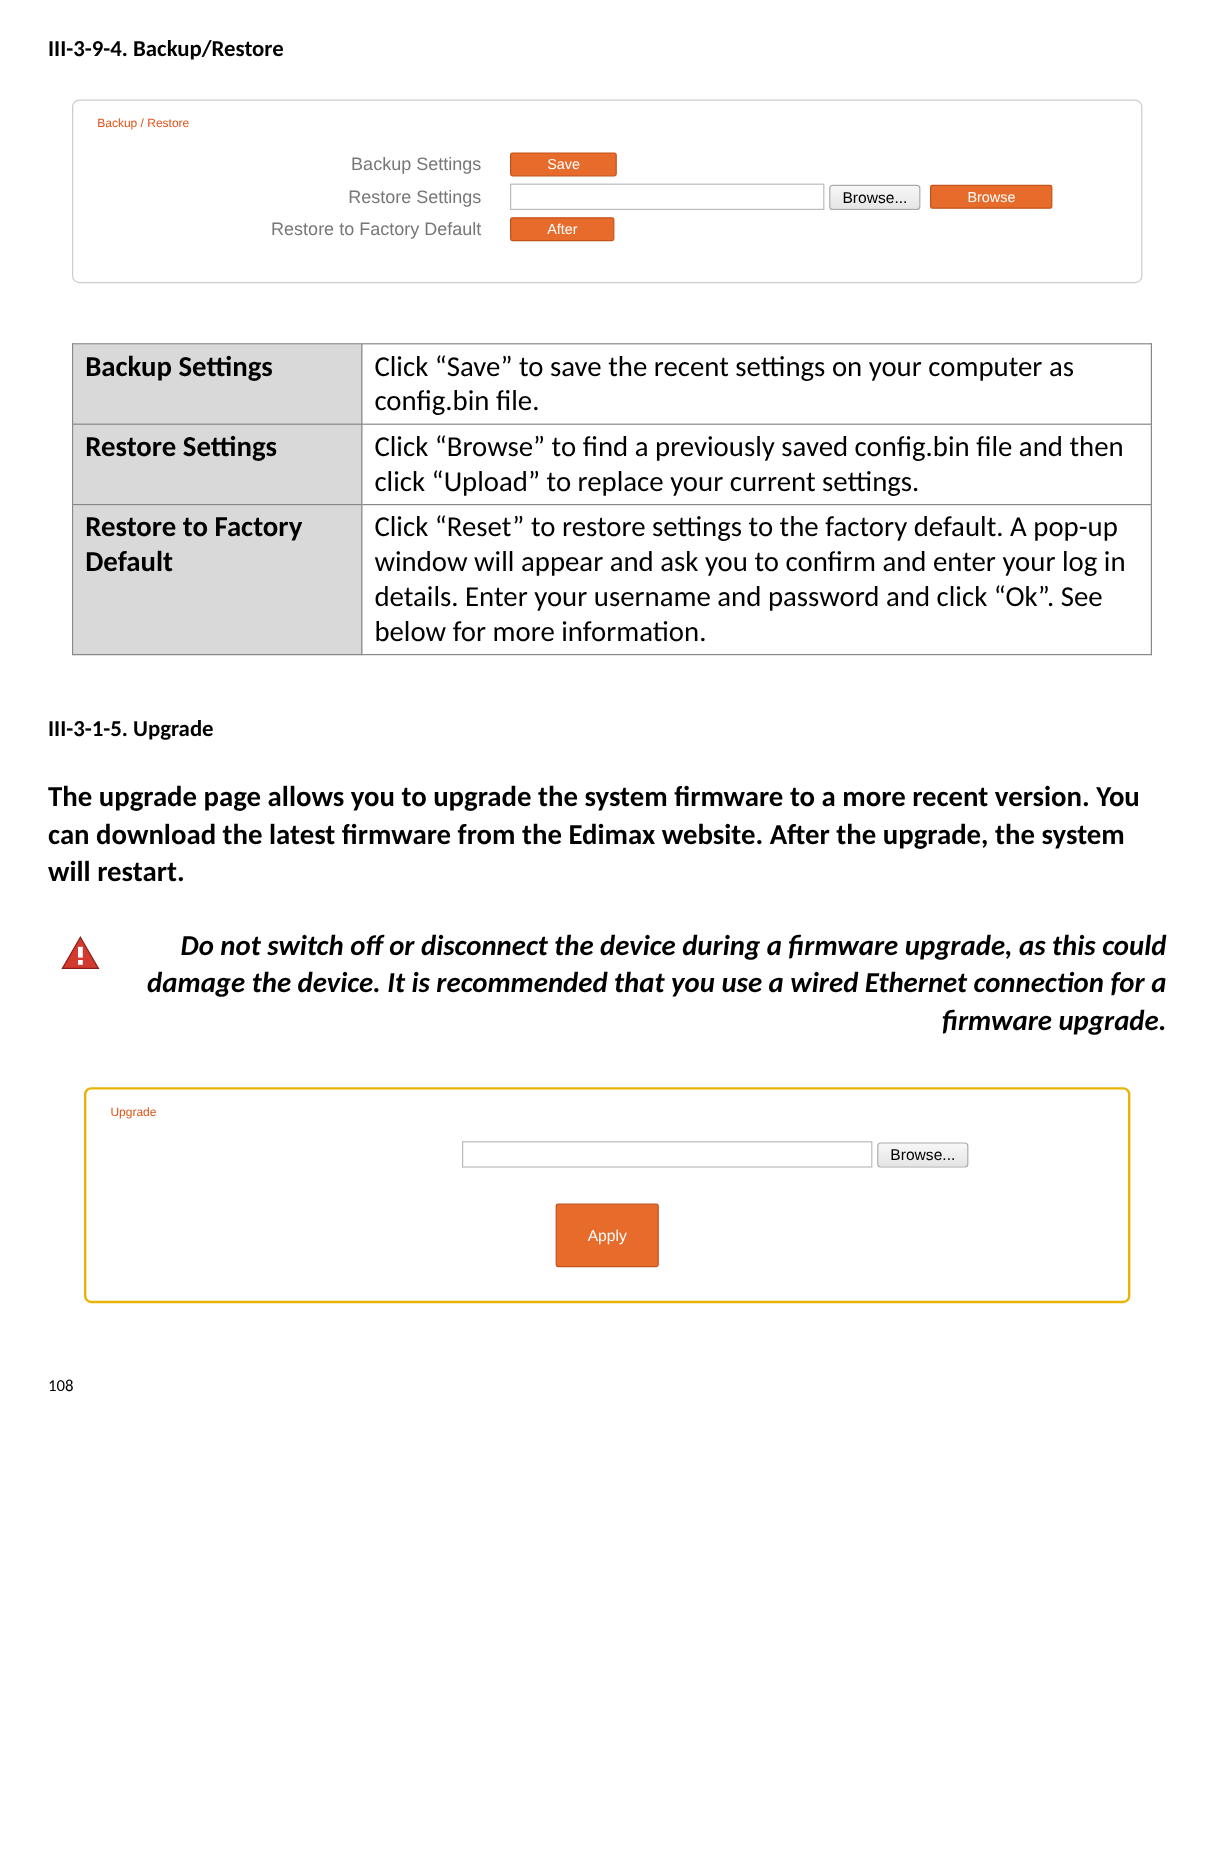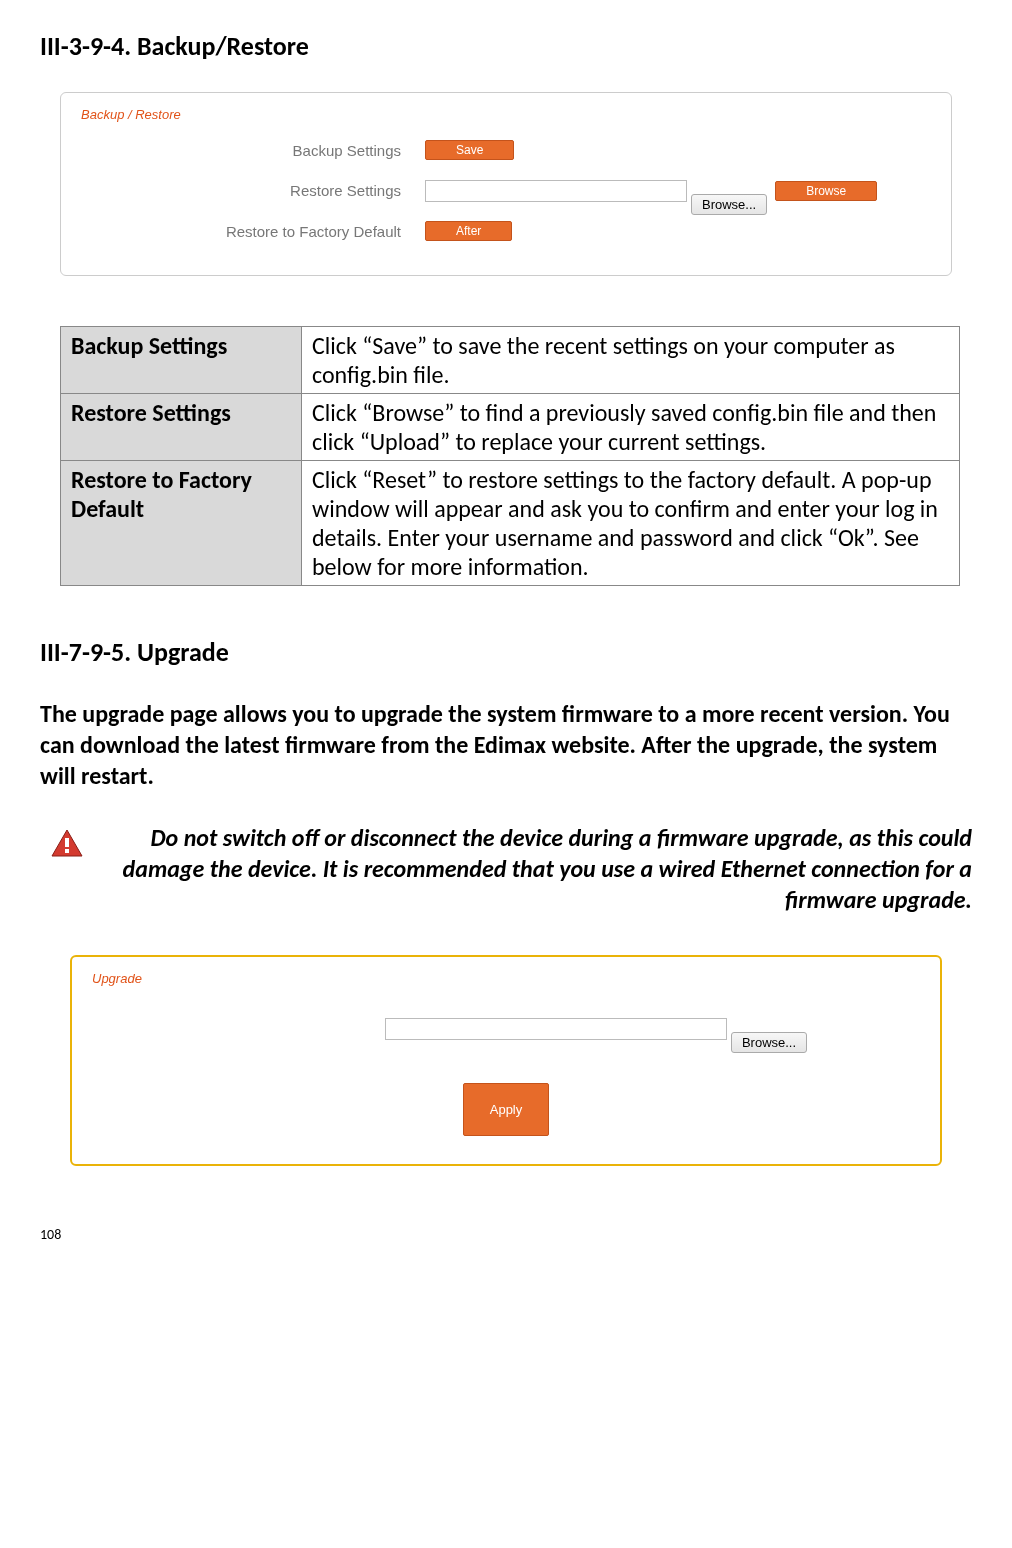--- a/index.html
+++ b/index.html
@@ -7,37 +7,36 @@
     margin: 0;
     padding: 30px 40px;
     background: #fff;
     color: #000;
     width: 1012px;
     box-sizing: border-box;
     font-size: 24px;
   }
   .heading {
     font-weight: bold;
-    font-size: 26px;
+    font-size: 19px;
     margin: 0 0 30px 0;
   }
   .panel {
     border: 1px solid #ccc;
     border-radius: 6px;
     padding: 14px 20px 28px 20px;
     margin: 0 20px 50px 20px;
     font-family: "Segoe UI", Arial, sans-serif;
     font-size: 15px;
     color: #555;
   }
   .panel-title {
     color: #e15319;
-    font-size: 13px;
+    font-size: 10px;
     margin-bottom: 18px;
-    font-style: italic;
   }
   .form-row {
     display: flex;
     align-items: center;
     margin: 6px 0;
   }
   .form-label {
     width: 320px;
     text-align: right;
     padding-right: 24px;
@@ -52,21 +51,20 @@
     font-size: 12px;
     cursor: pointer;
   }
   .gray-btn {
     background: linear-gradient(#f7f7f7,#e5e5e5);
     border: 1px solid #aaa;
     border-radius: 3px;
     padding: 2px 10px;
     font-size: 13px;
     cursor: pointer;
-    margin-top: 28px;
   }
   .file-input {
     border: 1px solid #bbb;
     background: #fff;
     height: 20px;
     width: 260px;
     display: inline-block;
     vertical-align: middle;
   }
   .desc-table {
@@ -162,21 +160,21 @@
     <td class="label">Restore Settings</td>
     <td>Click “Browse” to find a previously saved config.bin file and then click “Upload” to replace your current settings.</td>
   </tr>
   <tr>
     <td class="label">Restore to Factory Default</td>
     <td>Click “Reset” to restore settings to the factory default. A pop-up window will appear and ask you to confirm and enter your log in details. Enter your username and password and click “Ok”. See below for more information.</td>
   </tr>
 </tbody>
   </table>
 
-<div class="heading">III-7-9-5.    Upgrade</div>
+<div class="heading">III-3-1-5.    Upgrade</div>
 
 <div class="para">The upgrade page allows you to upgrade the system firmware to a more recent version. You can download the latest firmware from the Edimax website. After the upgrade, the system will restart.</div>
 
 <div class="warn-block">
   <span class="warn-icon">
     <svg width="34" height="30" viewBox="0 0 34 30">
       <polygon points="17,2 32,28 2,28" fill="#d33a2f" stroke="#8a1e17" stroke-width="1"></polygon>
       <rect x="15" y="10" width="4" height="9" fill="#fff"></rect>
       <rect x="15" y="21" width="4" height="4" fill="#fff"></rect>
     </svg>

